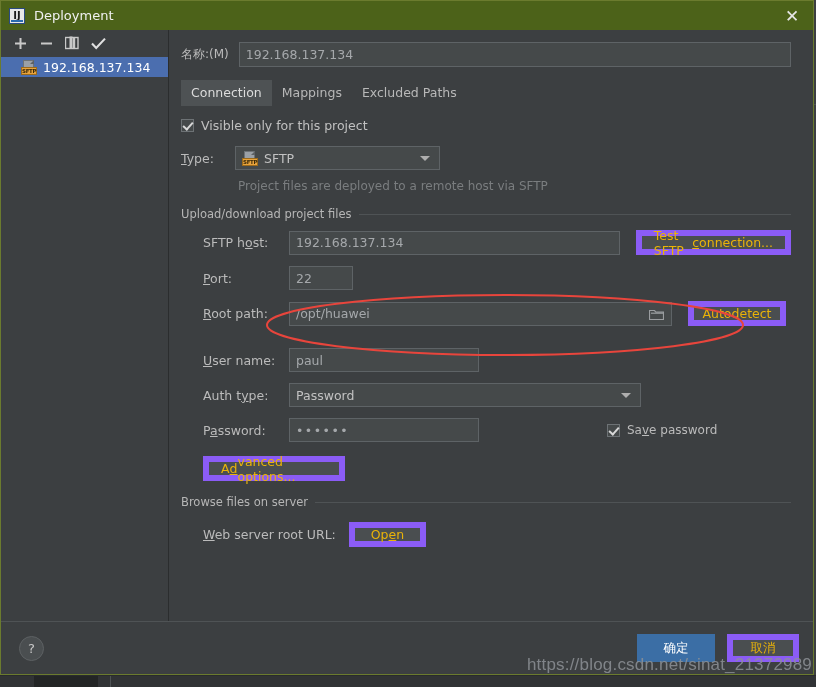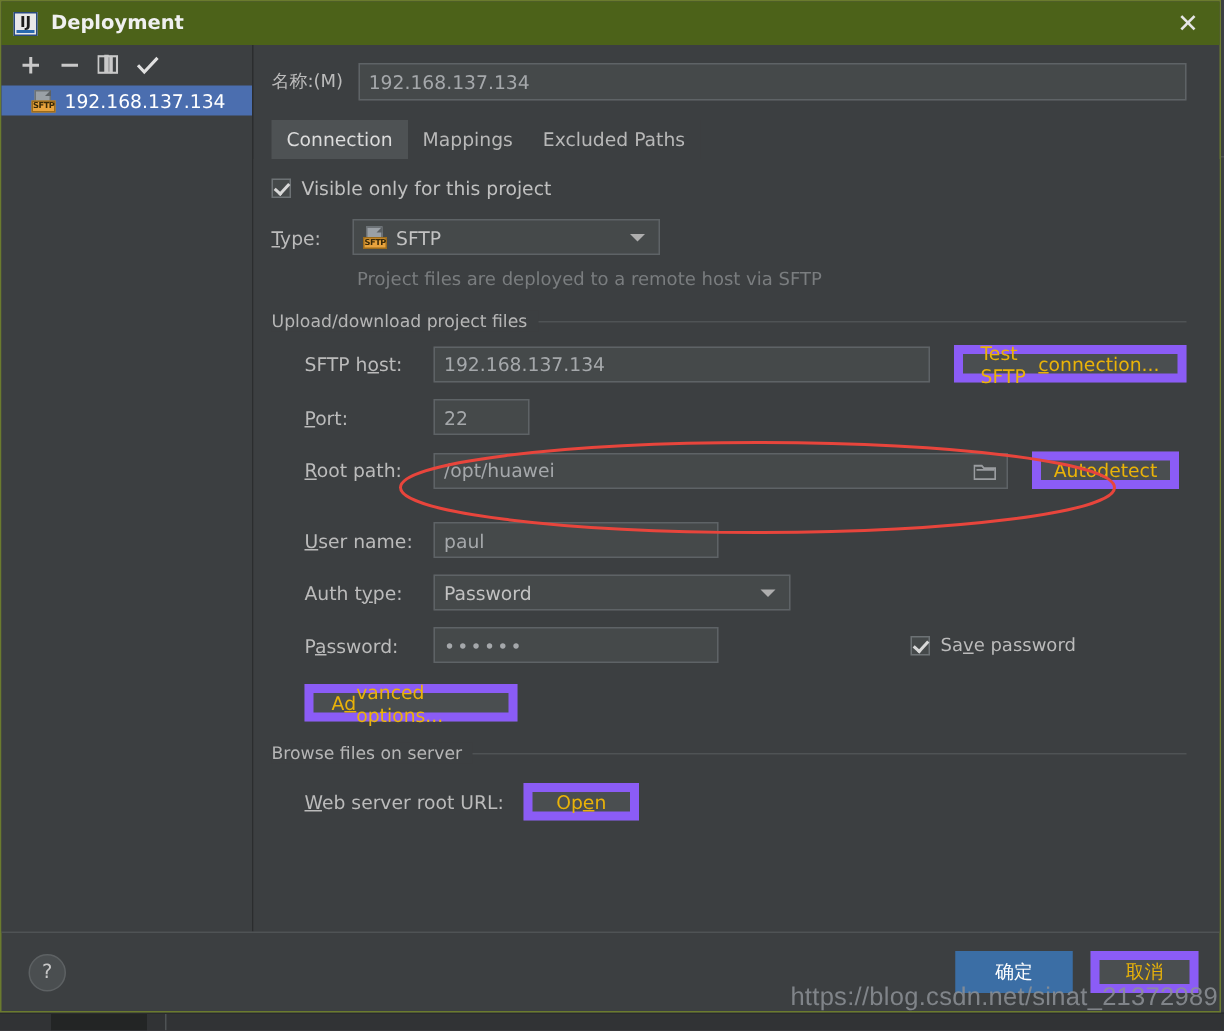--- a/index.html
+++ b/index.html
@@ -137,21 +137,20 @@
     content: "";
     position: absolute;
     left: 1px; right: 1px; bottom: 1px;
     height: 2px;
     background: #2a6ab0;
   }
   .titlebar .title-text {
     margin-left: 9px;
     font-size: 13px;
     color: #f0f0f0;
-    font-weight: bold;
   }
   .titlebar .close-btn {
     position: absolute;
     right: 10px; top: 50%;
     transform: translateY(-50%);
     width: 22px; height: 22px;
     color: #e6e6e6;
     font-size: 17px;
     display: flex;
     align-items: center;
@@ -620,21 +619,21 @@
               <span class="btn" style="margin-left:16px;width:98px;">Autodetect</span>
             </div>
 
             <div class="frow" style="margin-top:22px;">
               <span class="flabel"><span class="u">U</span>ser name:</span>
               <span class="field" style="width:190px;">paul</span>
             </div>
 
             <div class="frow">
               <span class="flabel">Auth t<span class="u">y</span>pe:</span>
-              <span class="combo" style="width:238px;align-items:center;">
+              <span class="combo" style="width:352px;align-items:center;">
                 <span>Password</span>
                 <span class="arrow"></span>
               </span>
             </div>
 
             <div class="frow">
               <span class="flabel">P<span class="u">a</span>ssword:</span>
               <span class="field" style="width:190px;letter-spacing:1.5px;">••••••</span>
               <span class="save-pw">
                 <span class="cbox checked"></span>

